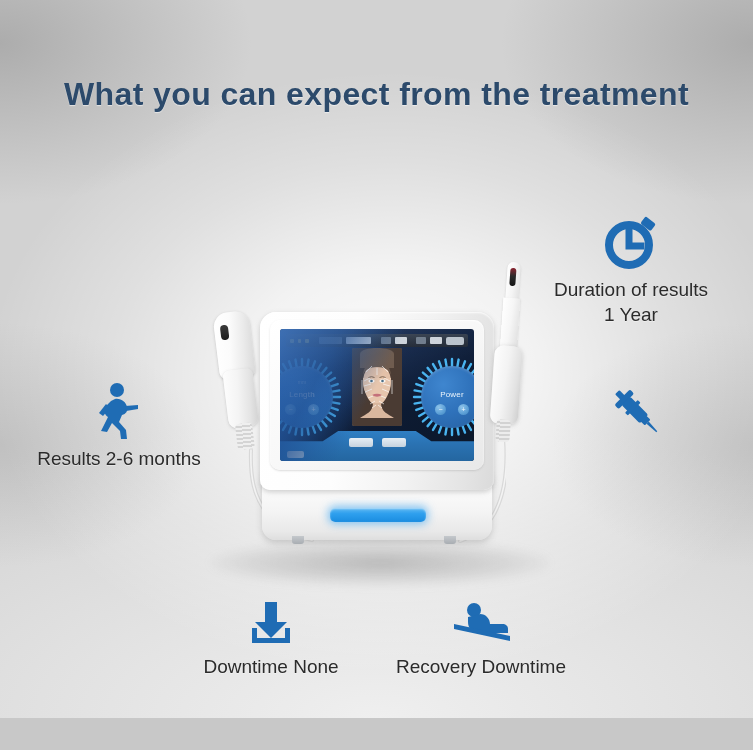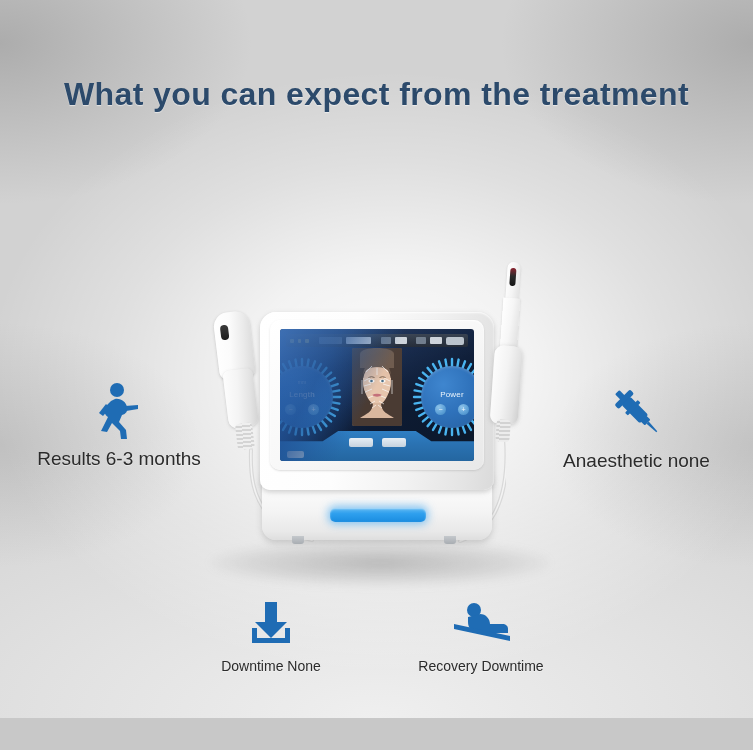--- a/index.html
+++ b/index.html
@@ -71,21 +71,21 @@
     text-shadow: 0 1px 0 rgba(255,255,255,0.4);
   }
 
   #f-procedure { left: 8px;  top: 213px; width: 236px; }
   #f-duration  { left: 512px; top: 213px; width: 238px; }
   #f-results   { left: 0px;  top: 382px; width: 238px; }
   #f-anaesth   { left: 520px; top: 382px; width: 233px; }
   #f-downtime  { left: 178px; top: 600px; width: 186px; }
   #f-recovery  { left: 374px; top: 600px; width: 214px; }
 
-  #f-downtime .flabel, #f-recovery .flabel { font-size: 14px; }
+  #f-downtime .flabel, #f-recovery .flabel { font-size: 19px; }
 
   
   #device {
     position: absolute;
     left: 248px;
     top: 300px;
     width: 258px;
     height: 262px;
   }
 
@@ -626,47 +626,57 @@
     <div id="hp-right">
       <div id="hp-right-tip"></div>
       <div id="hp-right-window"></div>
       <div id="hp-right-shaft"></div>
       <div id="hp-right-grip"></div>
       <div id="hp-right-collar"></div>
     </div>
   </div>
 
 
+  <div class="feature" id="f-duration">
+    <span class="ficon">
+      <svg width="58" height="58" viewBox="0 0 58 58">
+        <circle cx="27" cy="32" r="20" fill="none" stroke="#1f6cb4" stroke-width="8"></circle>
+        <path d="M 27 19 L 27 33 L 39 33" fill="none" stroke="#1f6cb4" stroke-width="7" stroke-linecap="square" stroke-linejoin="miter"></path>
+        <rect x="40" y="6" width="13" height="9" rx="2" fill="#1f6cb4" transform="rotate(38 46 10)"></rect>
+      </svg>
+    </span>
+    <span class="flabel">Duration of results
+1 Year</span>
+  </div>
 
   <div class="feature" id="f-results">
     <span class="ficon">
       <svg width="52" height="58" viewBox="0 0 52 58">
         <circle cx="24" cy="8" r="7" fill="#1f6cb4"></circle>
         <path d="M 22 17 C 28 16, 33 20, 34 25 C 35 29, 33 32, 29 33 L 26 40 L 33 48 L 34 57 L 28 57 L 27 49 L 19 41 L 14 50 L 8 49 L 15 35 C 12 33, 10 29, 12 25 L 18 19 Z" fill="#1f6cb4"></path>
         <path d="M 32 24 L 45 23 L 45 27 L 33 29 Z" fill="#1f6cb4"></path>
         <path d="M 13 22 L 6 31 L 10 34 L 17 26 Z" fill="#1f6cb4"></path>
       </svg>
     </span>
-    <span class="flabel">Results 6-3 months</span>
+    <span class="flabel">Results 2-6 months</span>
   </div>
 
   <div class="feature" id="f-anaesth">
     <span class="ficon">
       <svg width="62" height="60" viewBox="0 0 62 60">
         <g transform="rotate(-45 31 30)" fill="#1f6cb4">
           <rect x="28" y="2" width="6" height="9" rx="1"></rect>
           <rect x="20" y="9" width="22" height="6" rx="2"></rect>
           <rect x="25" y="14" width="12" height="26" rx="2"></rect>
           <rect x="22" y="22" width="18" height="4" rx="1"></rect>
           <rect x="27" y="39" width="8" height="6" rx="1"></rect>
           <path d="M 29.5 45 L 32.5 45 L 31.6 58 L 30.4 58 Z"></path>
         </g>
       </svg>
     </span>
-    <span class="flabel">Anaesthetic none</span>
   </div>
 
   <div class="feature" id="f-downtime">
     <span class="ficon">
       <svg width="52" height="48" viewBox="0 0 52 48">
         <path d="M 20 2 L 32 2 L 32 22 L 42 22 L 26 38 L 10 22 L 20 22 Z" fill="#1f6cb4"></path>
         <path d="M 7 28 L 12 28 L 12 38 L 40 38 L 40 28 L 45 28 L 45 43 L 7 43 Z" fill="#1f6cb4"></path>
       </svg>
     </span>
     <span class="flabel">Downtime None</span>

